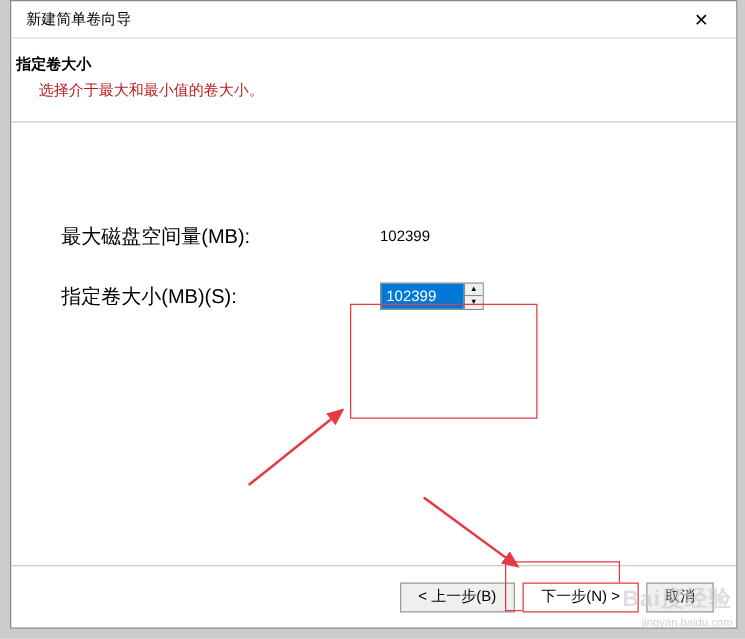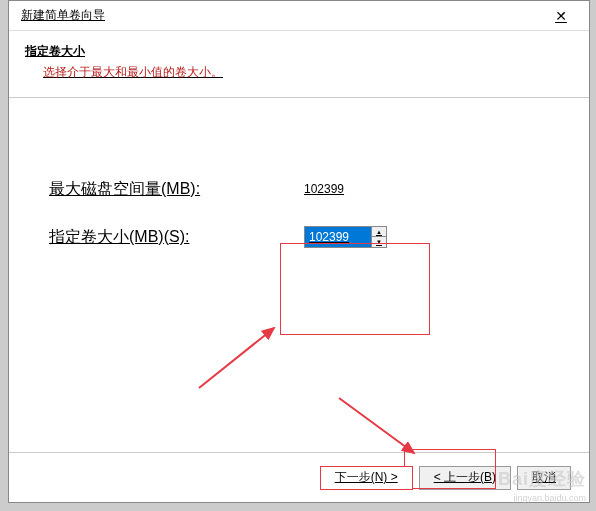--- a/index.html
+++ b/index.html
@@ -15,21 +15,20 @@
     .dialog {
       position: absolute;
       left: 8px;
       top: 0;
       width: 582px;
       height: 503px;
       background: #fff;
       border: 1px solid #888;
       display: flex;
       flex-direction: column;
-      text-decoration: underline;
     }
     .titlebar {
       height: 30px;
       display: flex;
       align-items: center;
       justify-content: space-between;
       padding: 0 8px 0 12px;
       color: #000;
       font-size: 12px;
       border-bottom: 1px solid #ddd;
@@ -37,21 +36,21 @@
     .close-btn {
       width: 40px;
       height: 28px;
       display: flex;
       align-items: center;
       justify-content: center;
       font-size: 14px;
       cursor: pointer;
     }
     .header-section {
-      padding: 12px 20px 16px 16px;
+      padding: 12px 20px 16px 4px;
     }
     .header-title {
       font-size: 12px;
       font-weight: bold;
       margin-bottom: 4px;
     }
     .header-desc {
       font-size: 12px;
       margin-left: 18px;
       color: #b91c1c;
@@ -232,20 +231,20 @@
       <defs>
           <marker id="ah2" markerWidth="8" markerHeight="8" refX="6" refY="3" orient="auto">
             <polygon points="0 0, 7 3, 0 6" fill="#e63946"></polygon>
           </marker>
         </defs>
       <line x1="10" y1="10" x2="85" y2="65" stroke="#e63946" stroke-width="2" marker-end="url(#ah2)"></line>
     </svg>
   </div>
 
   <div class="footer">
+    <button class="btn">&lt; 上一步(B)</button>
     <button class="btn highlighted">下一步(N) &gt;</button>
-    <button class="btn">&lt; 上一步(B)</button>
     <button class="btn">取消</button>
   </div>
 </div>
 
 <div class="watermark">Bai度经验</div>
 <div class="watermark-sub">jingyan.baidu.com</div>
 
 </body></html>

